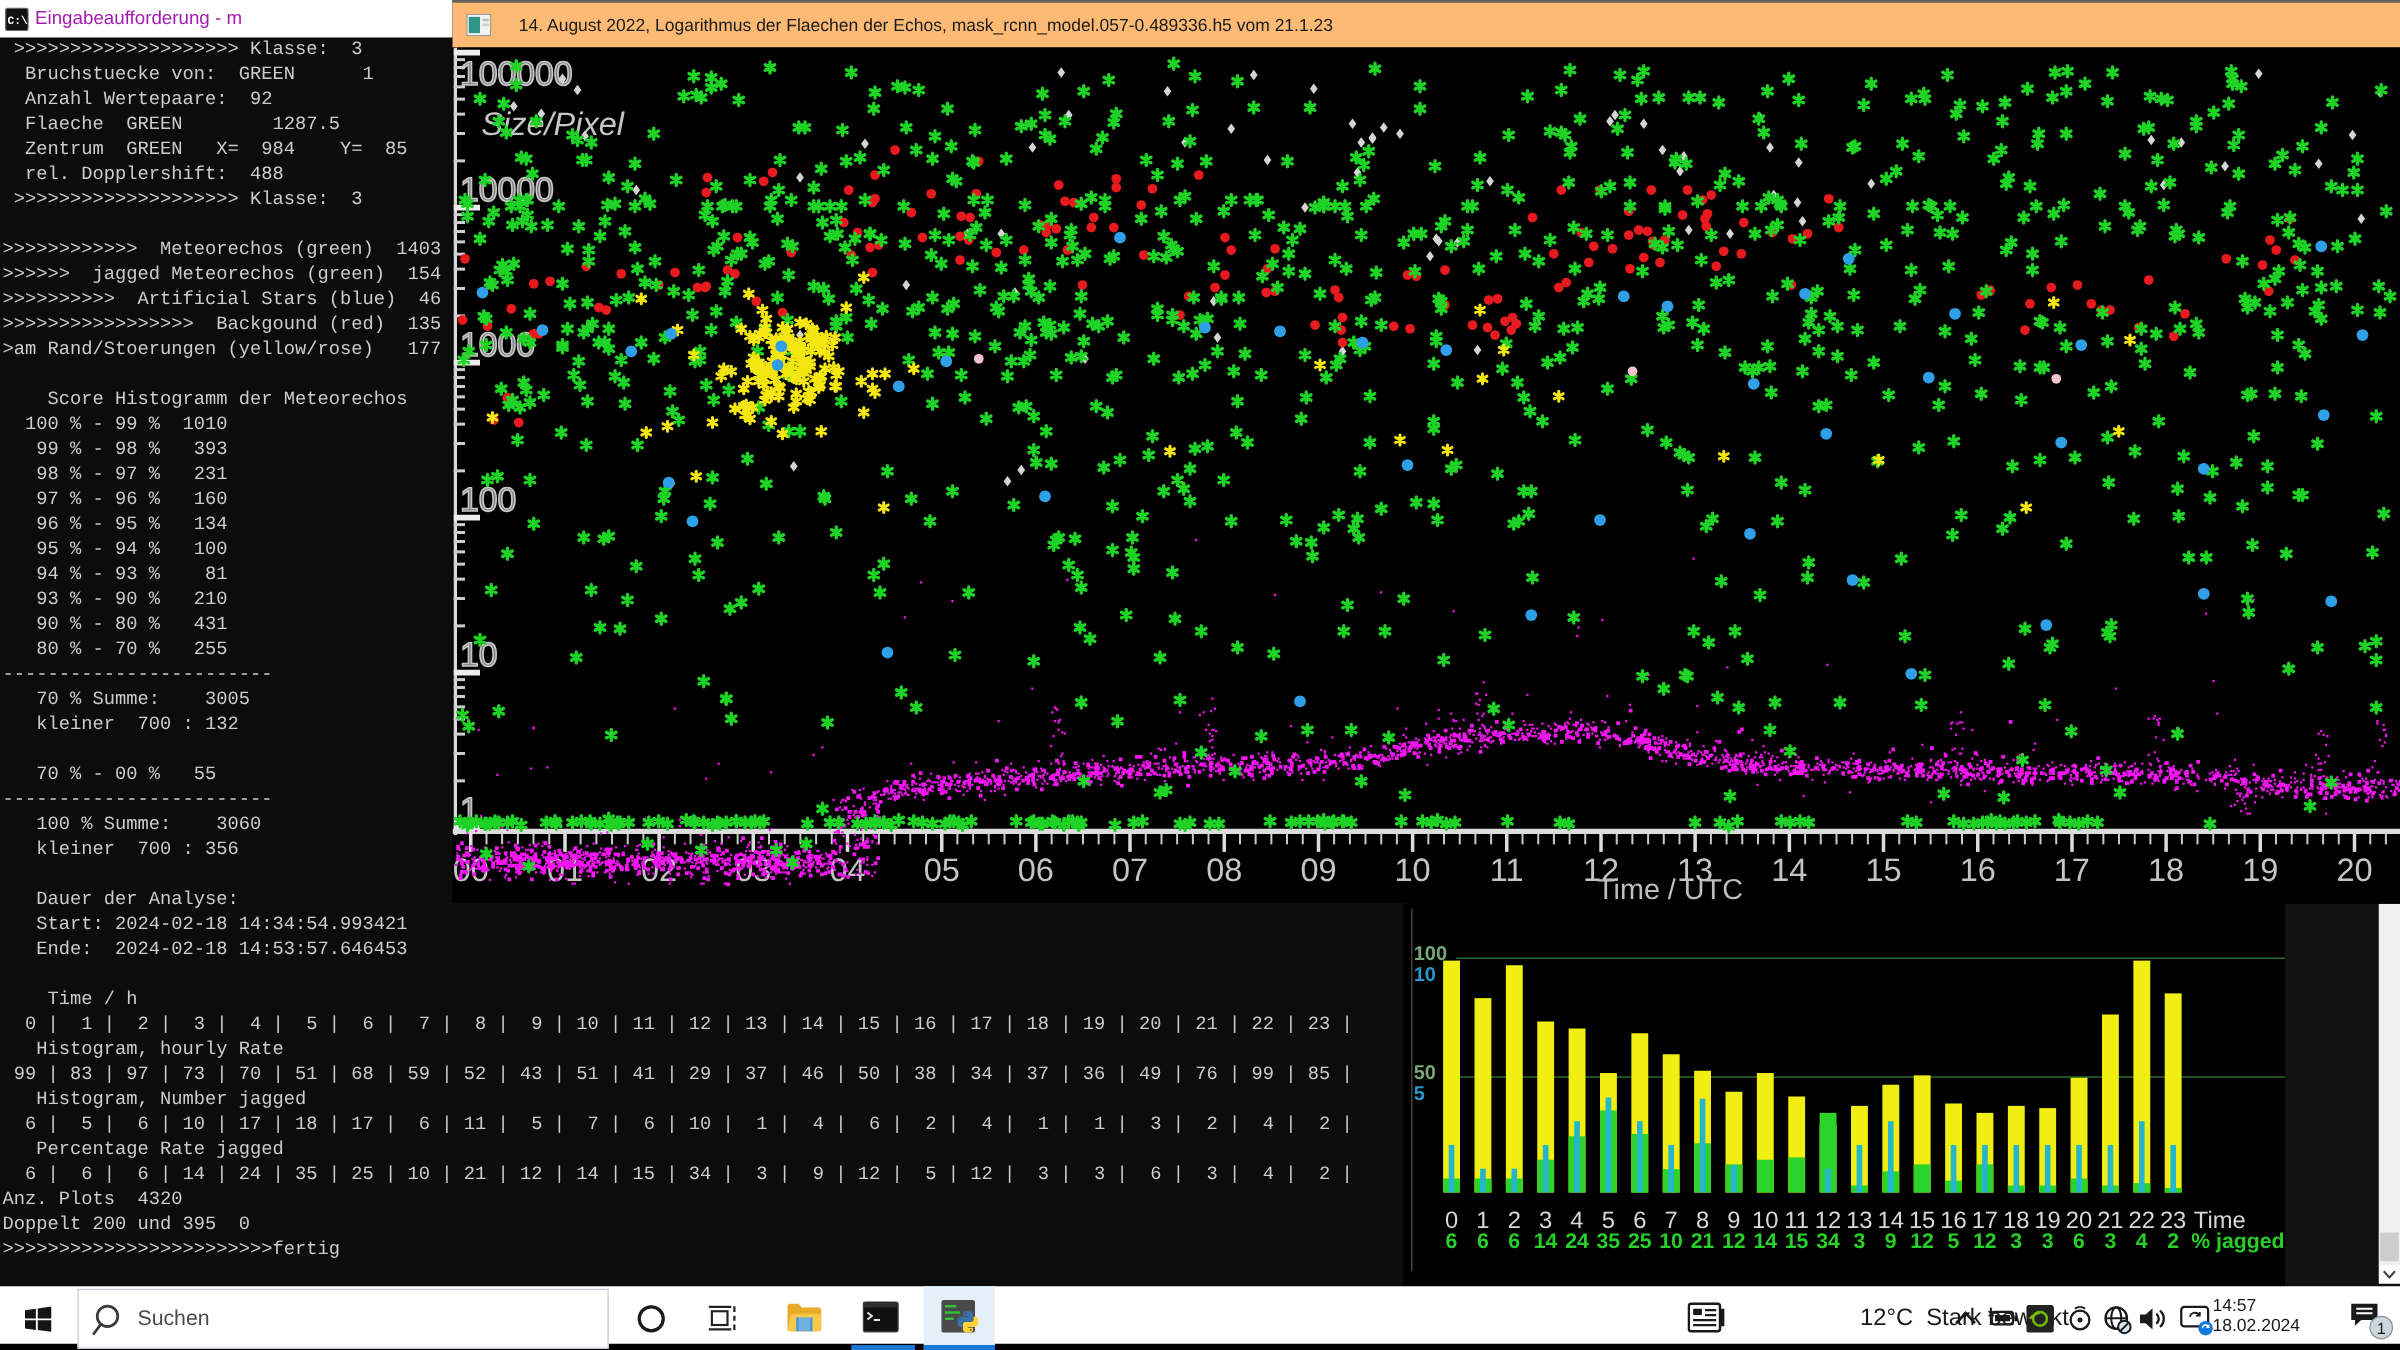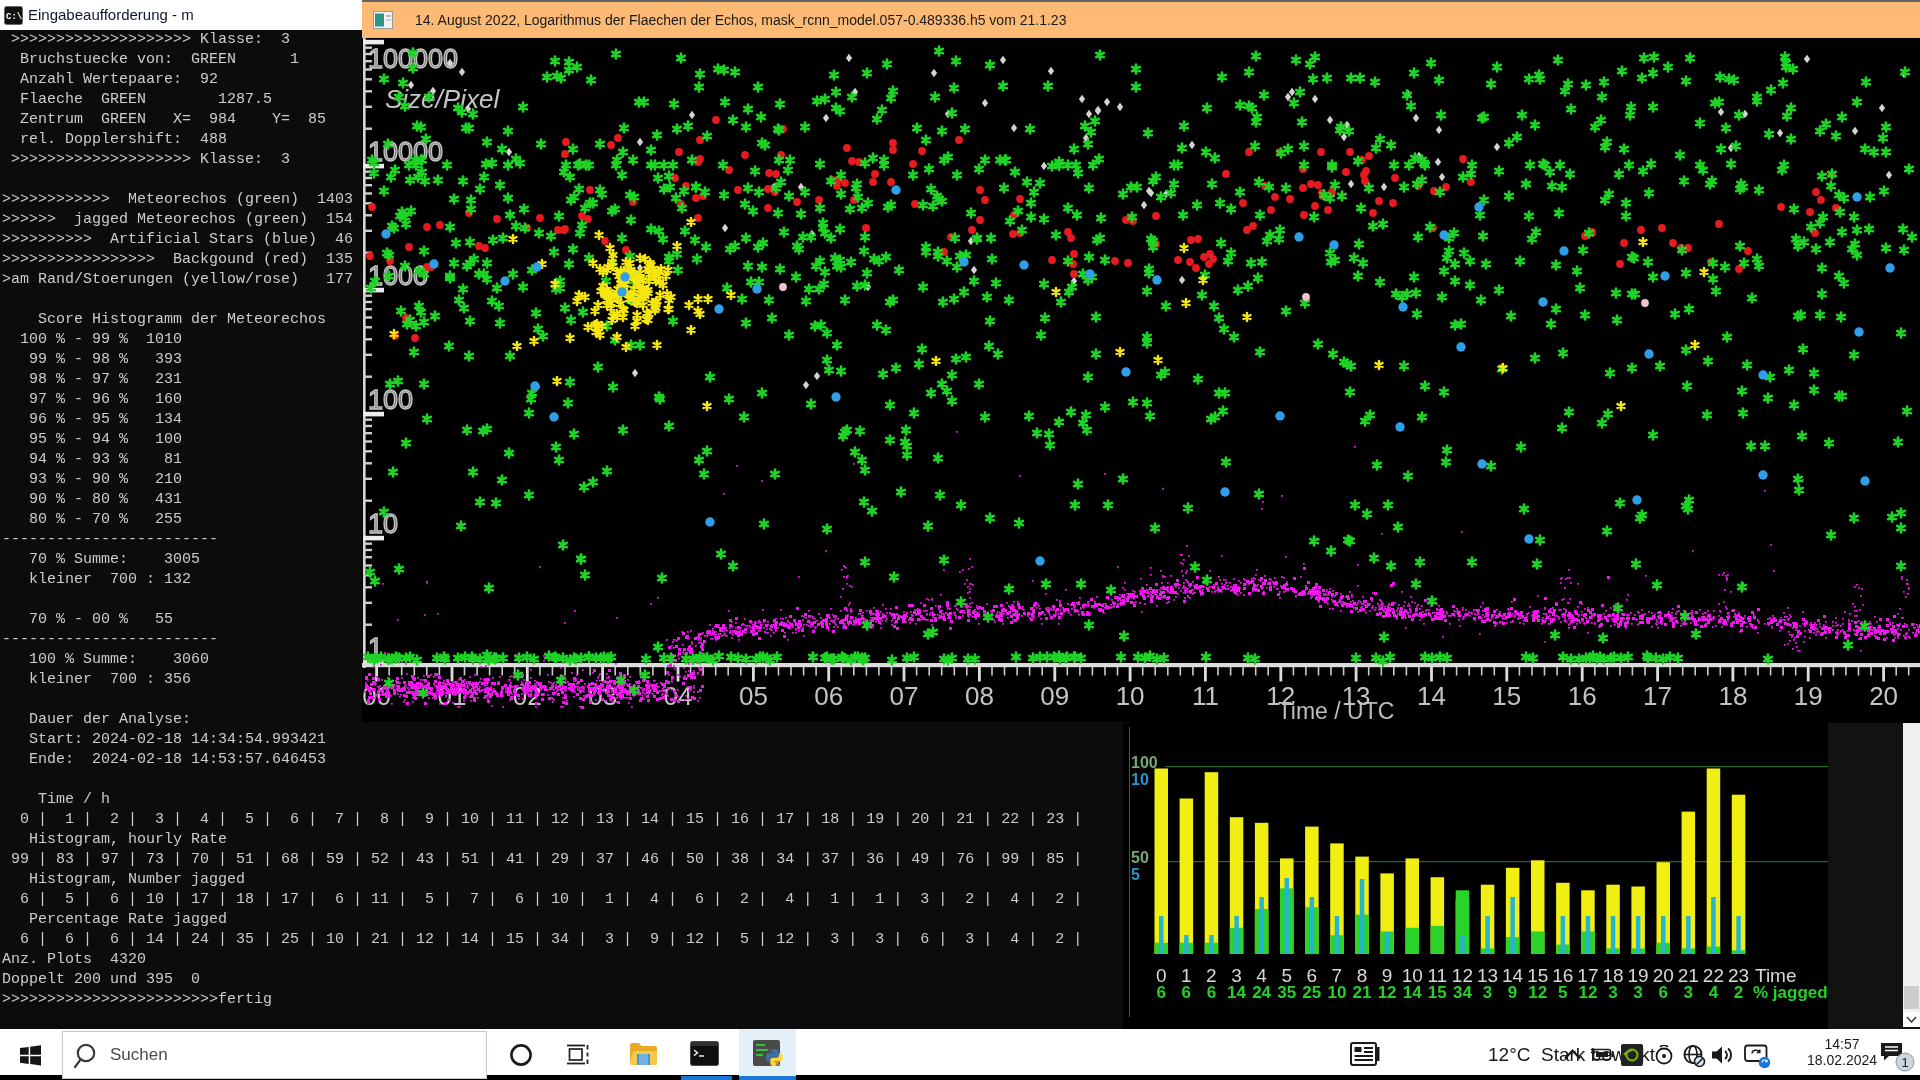--- a/index.html
+++ b/index.html
@@ -5,21 +5,21 @@
 .abs{position:absolute;}
 </style></head>
 <body>
 
 <div class="abs" style="left:0;top:0;width:1128px;height:1029px;background:#0c0c0c;">
  <div class="abs" style="left:0;top:0;width:1128px;height:30px;background:#fff;">
    <svg width="19" height="19" style="position:absolute;left:4px;top:6px">
         <rect x="0.5" y="0.5" width="18" height="18" rx="2" fill="#111" stroke="#6a6a6a"></rect>
         <text x="2" y="13" font-size="9" font-weight="bold" fill="#fff" font-family="Liberation Mono, monospace">C:\</text>
       </svg>
-   <div class="abs" style="left:28px;top:0;height:18px;line-height:30px;font:15px/30px 'Liberation Sans',sans-serif;color:#0f172a;">Eingabeaufforderung - m</div>
+   <div class="abs" style="left:28px;top:0;height:18px;line-height:30px;font:15px/30px 'Liberation Sans',sans-serif;color:#a21caf;">Eingabeaufforderung - m</div>
  </div>
  <pre style="position:absolute;left:2px;top:30px;margin:0;font:15px/20px 'Liberation Mono',monospace;color:#cccccc;"> &gt;&gt;&gt;&gt;&gt;&gt;&gt;&gt;&gt;&gt;&gt;&gt;&gt;&gt;&gt;&gt;&gt;&gt;&gt;&gt; Klasse:  3
   Bruchstuecke von:  GREEN      1
   Anzahl Wertepaare:  92
   Flaeche  GREEN        1287.5
   Zentrum  GREEN   X=  984    Y=  85
   rel. Dopplershift:  488
  &gt;&gt;&gt;&gt;&gt;&gt;&gt;&gt;&gt;&gt;&gt;&gt;&gt;&gt;&gt;&gt;&gt;&gt;&gt;&gt; Klasse:  3
 
 &gt;&gt;&gt;&gt;&gt;&gt;&gt;&gt;&gt;&gt;&gt;&gt;  Meteorechos (green)  1403
@@ -2115,20 +2115,20 @@
  <svg width="27" height="22" style="position:absolute;left:1711px;top:16px">
       <path d="M1,6.5 h4.5 L11,1.5 V18.5 L5.5,13.5 H1 Z" fill="#1a1a1a"></path>
       <path d="M14,6 a5,5 0 0 1 0,8 M17,3.5 a8.5,8.5 0 0 1 0,13" stroke="#1a1a1a" stroke-width="1.9" fill="none"></path>
     </svg>
  <svg width="28" height="26" style="position:absolute;left:1744px;top:15px">
       <rect x="1" y="1.5" width="21.5" height="15.5" rx="2.5" fill="none" stroke="#1a1a1a" stroke-width="1.8"></rect>
       <path d="M8,9.5 a4,3.4 0 0 1 7.5,-1.5 M15.8,5.5 v3 h-3" stroke="#1a1a1a" stroke-width="1.5" fill="none"></path>
       <circle cx="20.5" cy="18.5" r="5.8" fill="#1479d8"></circle>
       <path d="M18,18.5 a2.5,2.5 0 0 1 4.8,-1 M23,15.8 v2 h-2" stroke="#fff" stroke-width="1.1" fill="none"></path>
     </svg>
- <div class="abs" style="left:1770px;top:7px;width:80px;text-align:center;font:14px/16px 'Liberation Sans',sans-serif;color:#1a1a1a;margin-left:32px;">14:57<br>18.02.2024</div>
+ <div class="abs" style="left:1770px;top:7px;width:80px;font:14px/16px 'Liberation Sans',sans-serif;color:#1a1a1a;">14:57<br>18.02.2024</div>
  <svg width="40" height="34" style="position:absolute;left:1879px;top:12px">
       <path d="M2,2 H23 V15 H10 L5,19.5 V15 H2 Z" fill="#1a1a1a"></path>
       <path d="M6,6 h13 M6,9.5 h13" stroke="#fff" stroke-width="1.6"></path>
       <circle cx="26" cy="21" r="9" fill="#ccd6dd" stroke="#8a959d"></circle>
       <text x="26" y="26" text-anchor="middle" font-size="13" fill="#1a1a1a" font-family="Liberation Sans, sans-serif">1</text>
     </svg>
 </div>
 
 </body></html>

